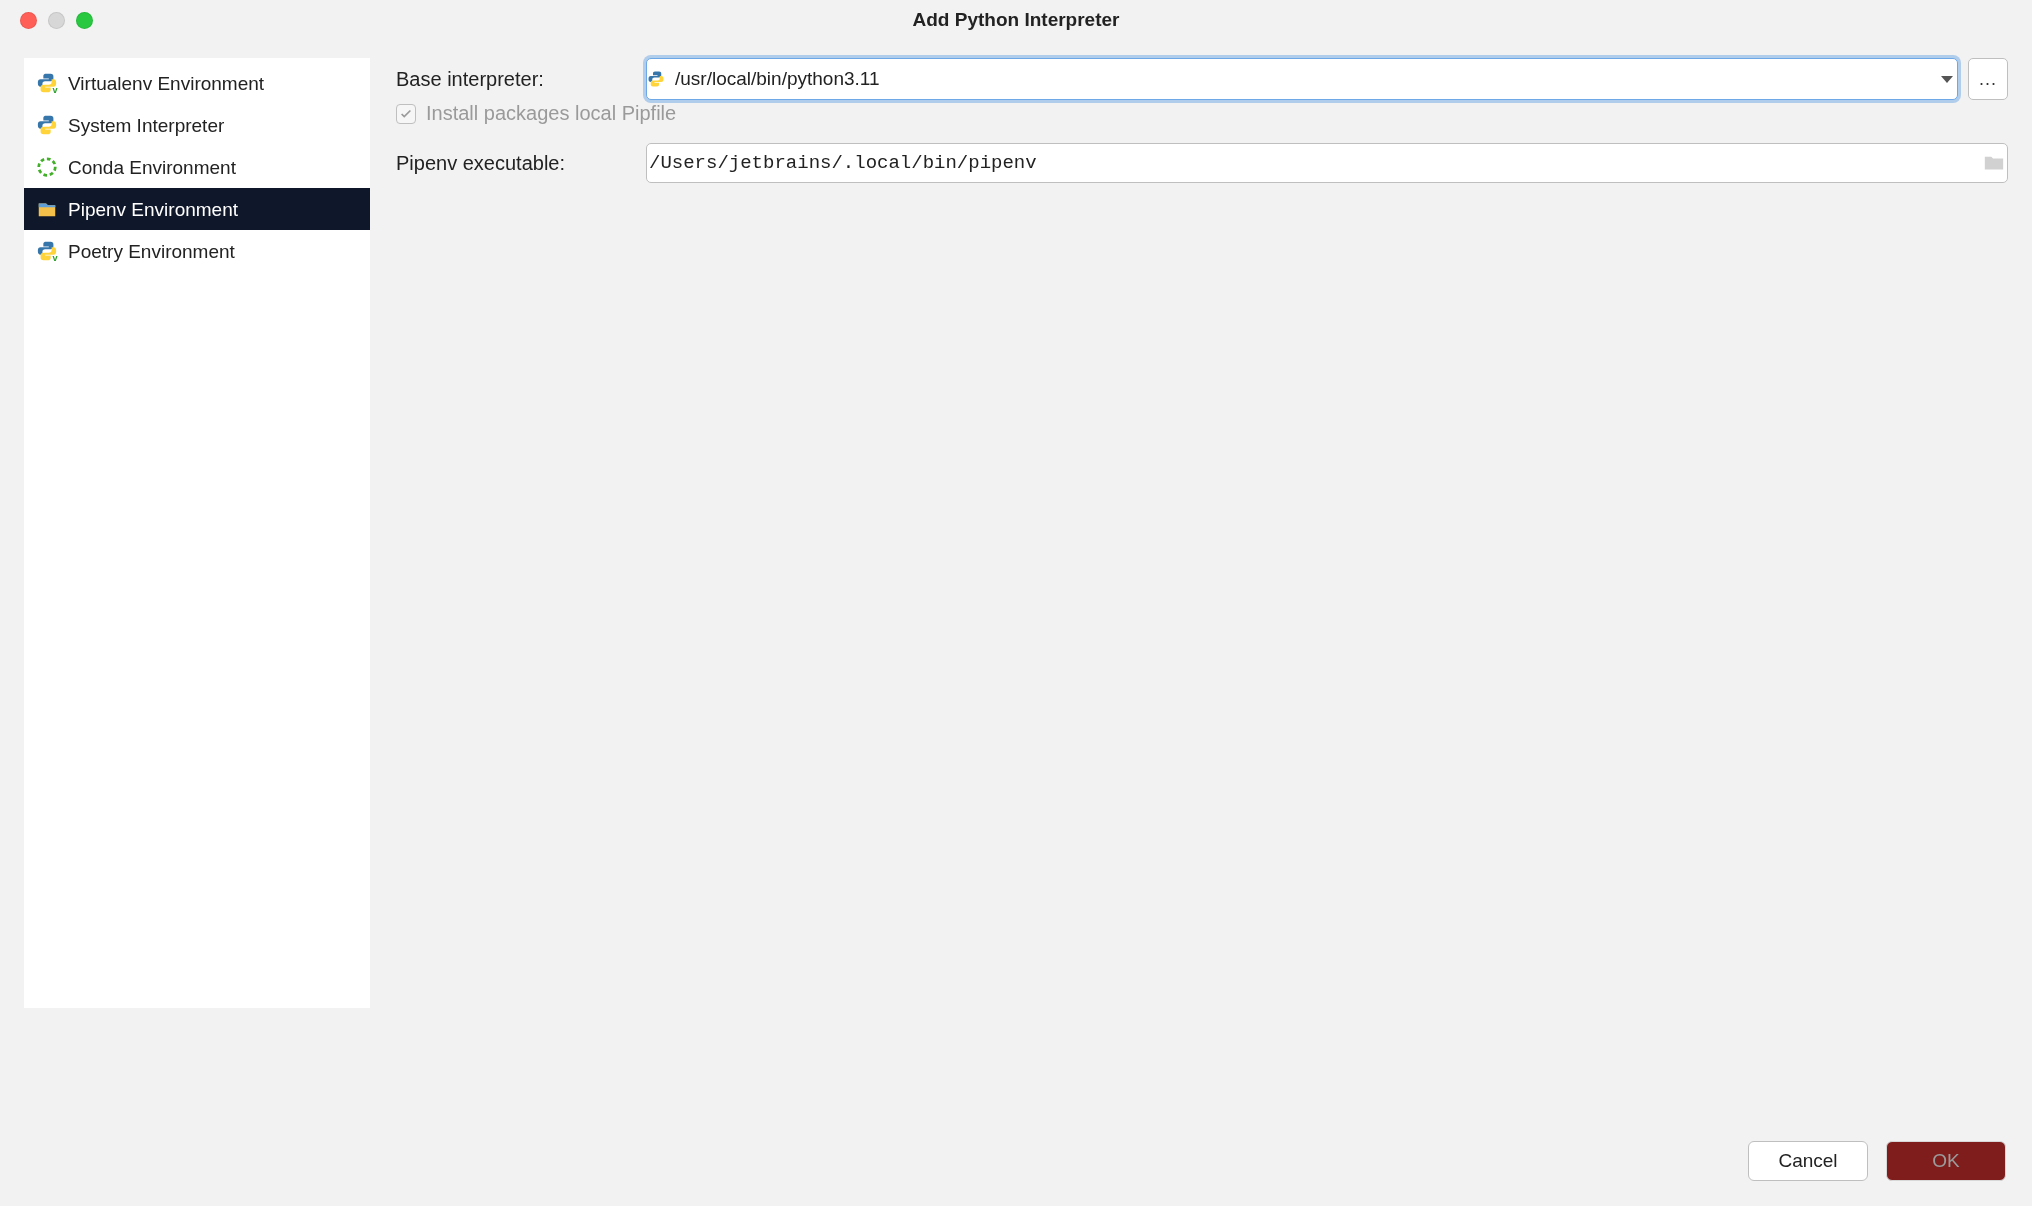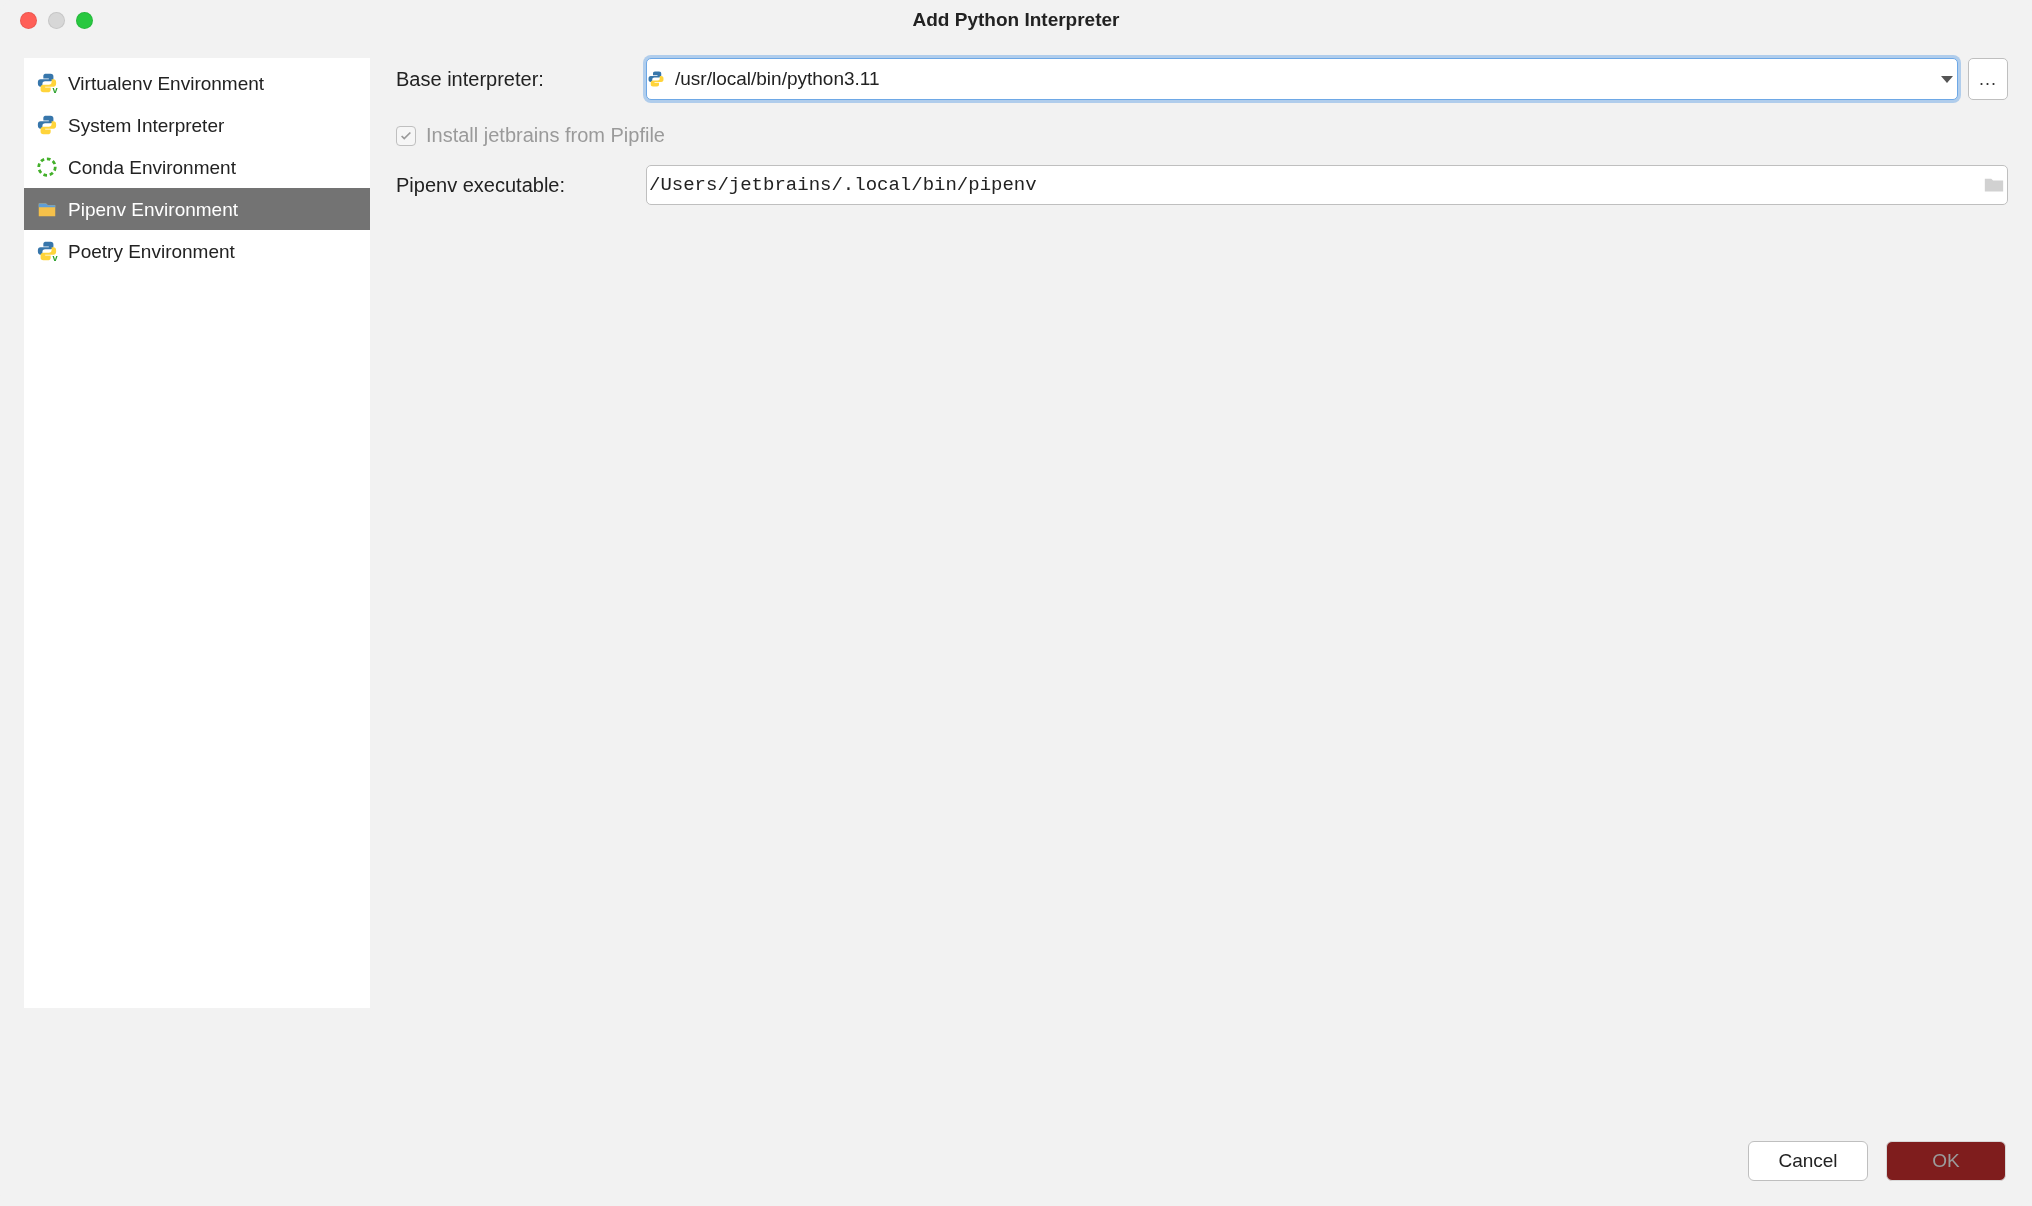--- a/index.html
+++ b/index.html
@@ -70,40 +70,40 @@
     align-items: center;
     gap: 10px;
     padding: 10px 12px;
     font-size: 19px;
     color: #222;
     cursor: pointer;
     user-select: none;
     line-height: 1;
   }
   .side-item.selected {
-    background: #737373;
+    background: #0f172a;
     color: #ffffff;
   }
   .side-icon {
     width: 22px;
     height: 22px;
     flex: 0 0 22px;
     display: inline-flex;
     align-items: center;
     justify-content: center;
   }
   .main {
     flex: 1;
     display: flex;
     flex-direction: column;
   }
   .form-row {
     display: flex;
     align-items: center;
-    margin-bottom: 24px;
+    margin-bottom: 2px;
     justify-content: flex-end;
   }
   .form-label {
     width: 250px;
     font-size: 20px;
     color: #222;
   }
   .form-control {
     flex: 1;
     display: flex;
@@ -322,21 +322,21 @@
           <div class="browse-btn">...</div>
         </div>
       </div>
 
       <div class="checkbox-row">
         <span class="checkbox">
           <svg viewBox="0 0 16 16">
               <path fill="none" stroke="#9a9a9a" stroke-width="2" d="M3 8l3 3 7-7"></path>
             </svg>
         </span>
-        <span class="checkbox-label">Install jetbrains from Pipfile</span>
+        <span class="checkbox-label">Install packages local Pipfile</span>
       </div>
 
       <div class="form-row">
         <div class="form-label">Pipenv executable:</div>
         <div class="form-control">
           <div class="text-input">
             <span class="value">/Users/jetbrains/.local/bin/pipenv</span>
             <span class="folder-btn">
               <svg viewBox="0 0 24 20">
                   <path fill="#9a9a9a" d="M2 3h7l2 2h11v12H2z"></path>

